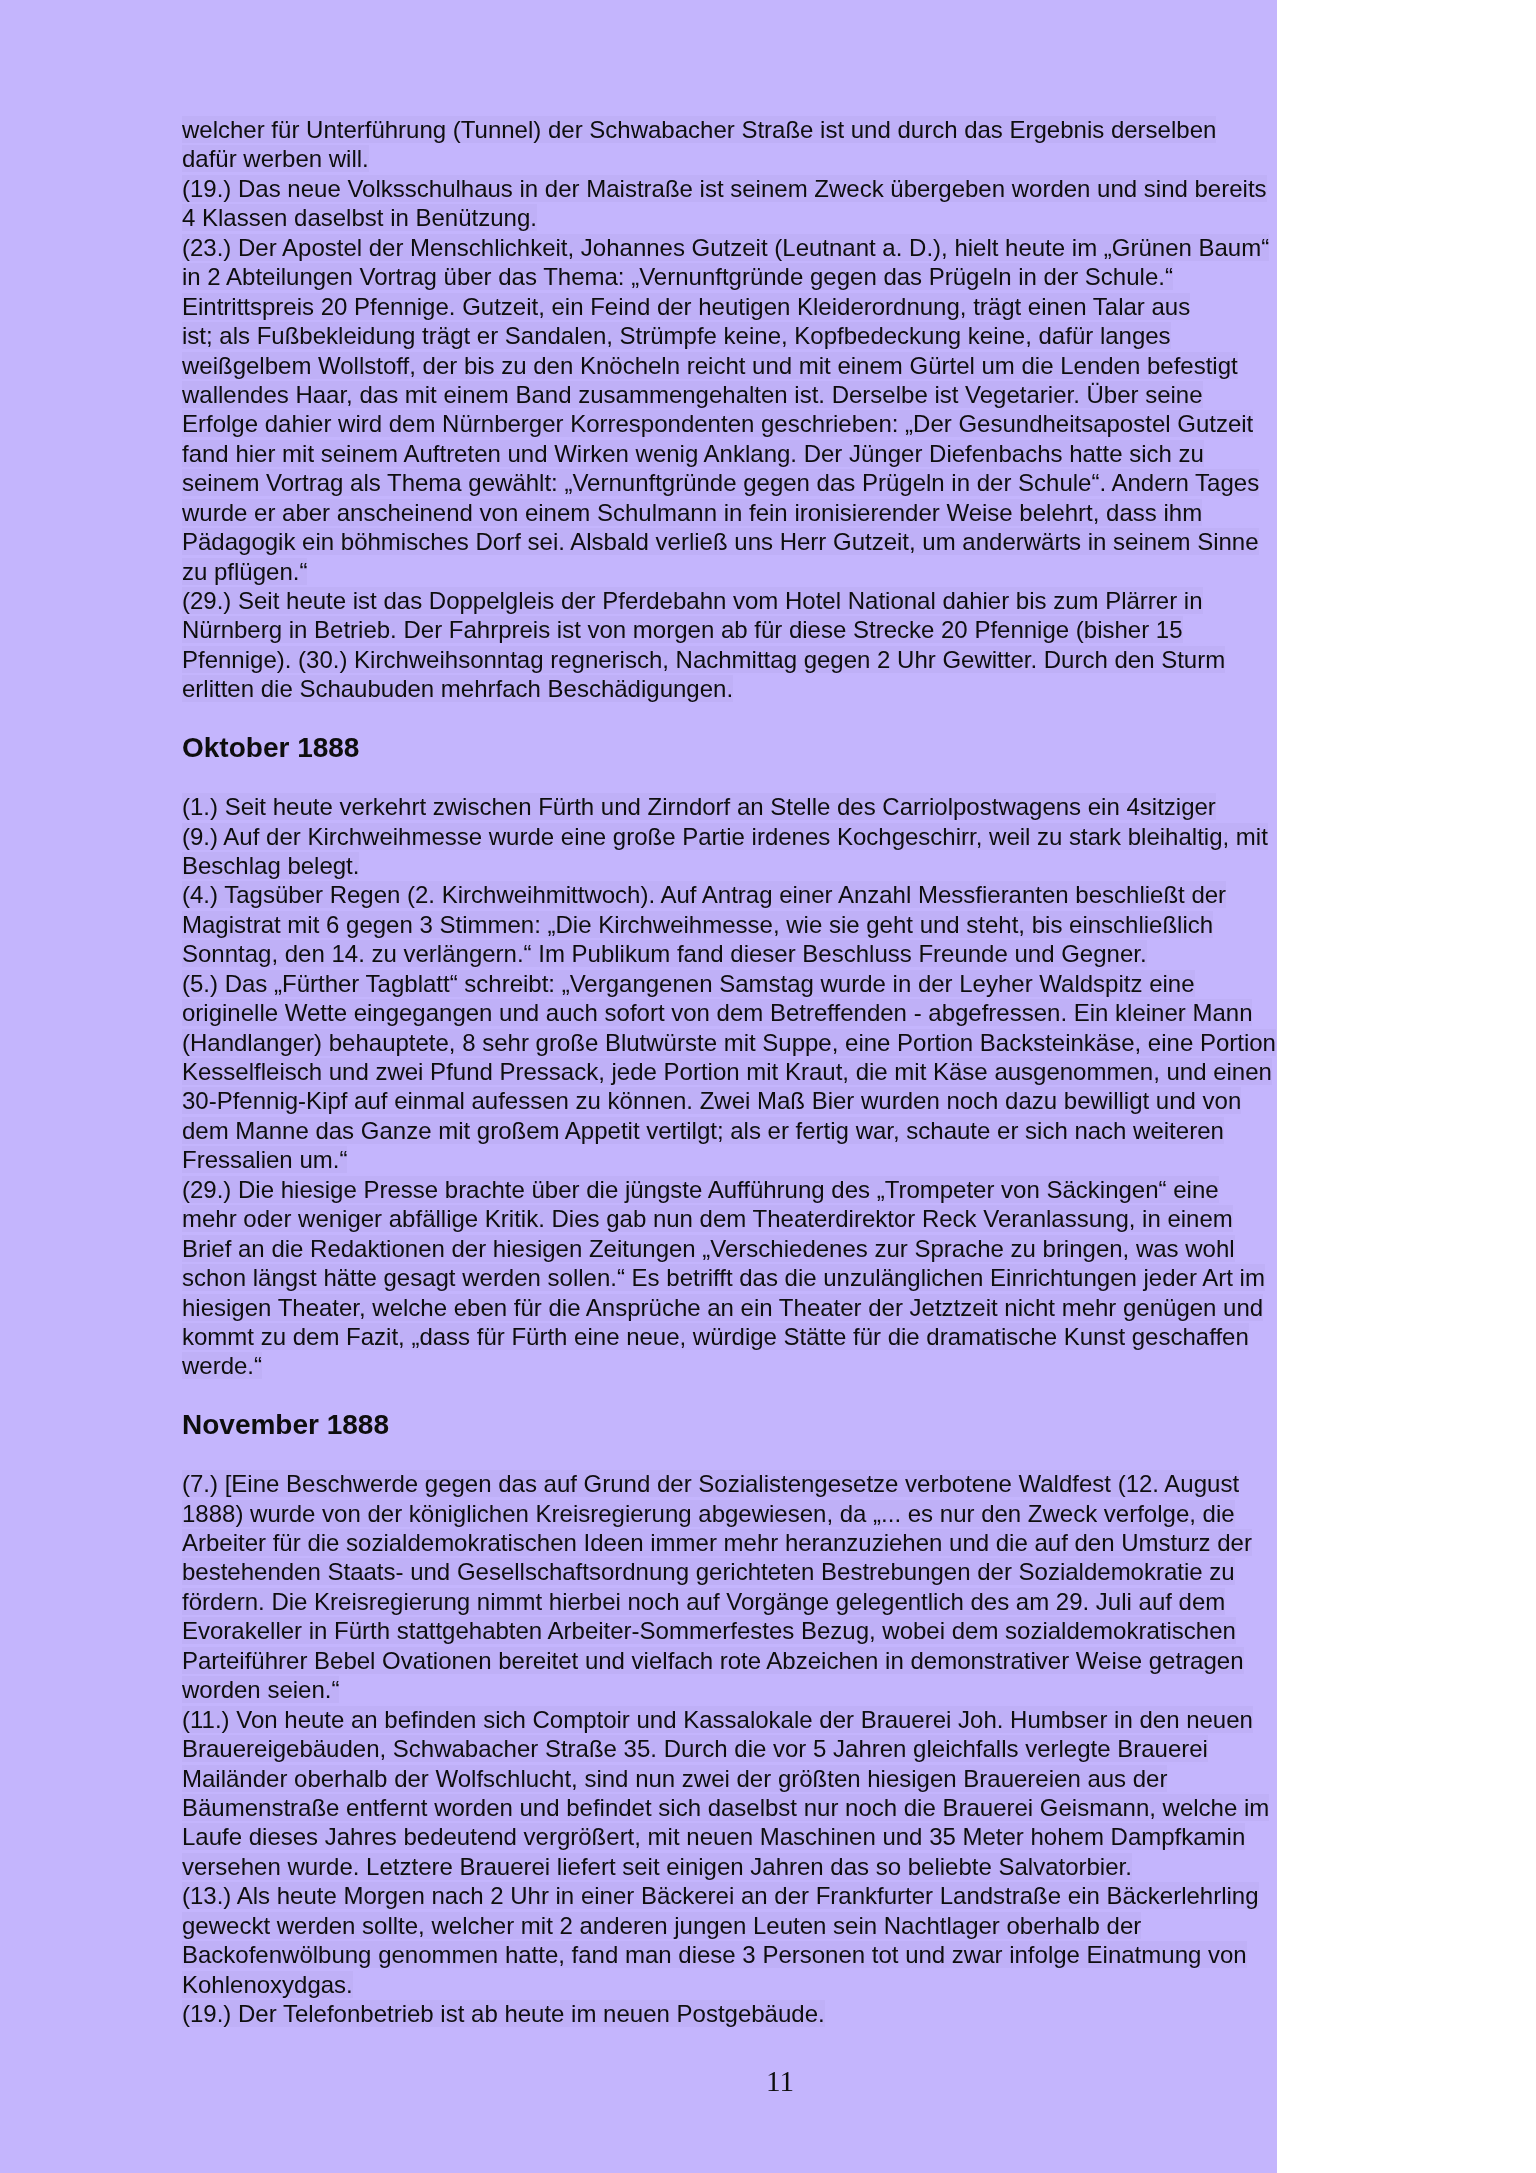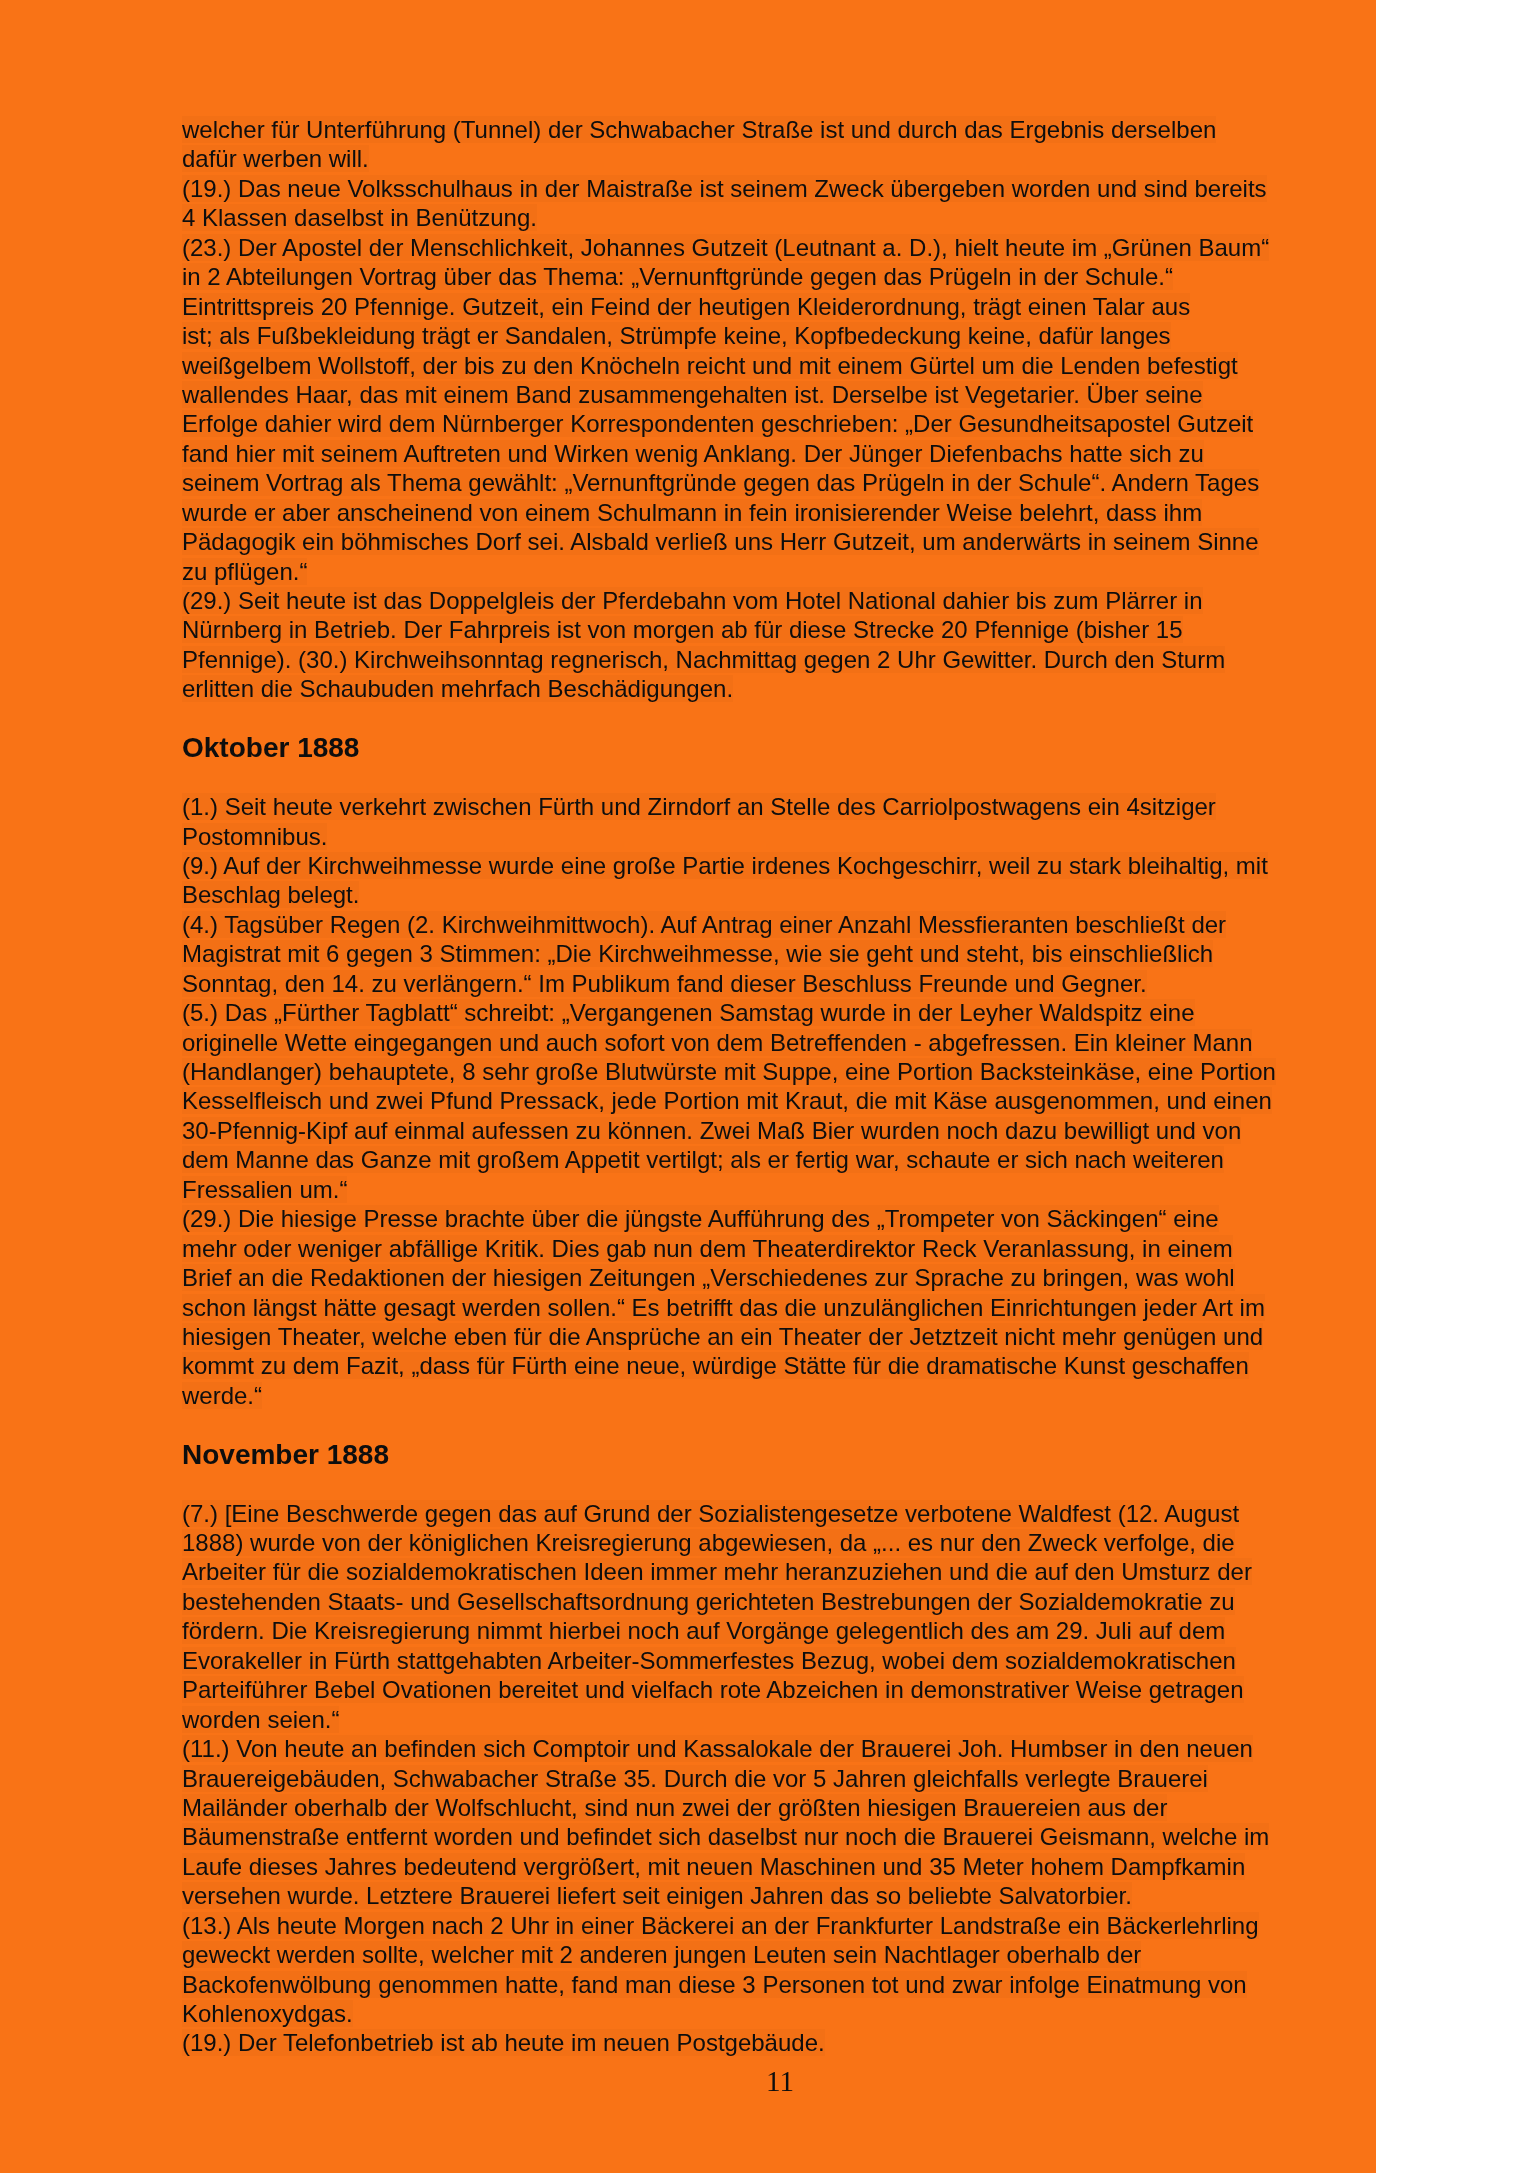--- a/index.html
+++ b/index.html
@@ -2,23 +2,23 @@
 <html lang="de"><head>
 <meta charset="utf-8">
 <style>
   html, body {
     margin: 0;
     padding: 0;
     background: #ffffff;
   }
   .page {
     position: relative;
-    width: 1376px;
+    width: 1277px;
     height: 2173px;
-    background: #f97316;
+    background: #c4b5fd;
     color: #0e0e0e;
     font-family: "Liberation Sans", "DejaVu Sans", sans-serif;
     overflow: hidden;
   }
   .text-column {
     position: absolute;
     left: 182px;
     top: 115px;
     width: 1310px;
   }
@@ -78,21 +78,20 @@
         <div class="line"><span class="line-ink">Pädagogik ein böhmisches Dorf sei. Alsbald verließ uns Herr Gutzeit, um anderwärts in seinem Sinne</span></div>
         <div class="line"><span class="line-ink">zu pflügen.“</span></div>
         <div class="line"><span class="line-ink">(29.) Seit heute ist das Doppelgleis der Pferdebahn vom Hotel National dahier bis zum Plärrer in</span></div>
         <div class="line"><span class="line-ink">Nürnberg in Betrieb. Der Fahrpreis ist von morgen ab für diese Strecke 20 Pfennige (bisher 15</span></div>
         <div class="line"><span class="line-ink">Pfennige). (30.) Kirchweihsonntag regnerisch, Nachmittag gegen 2 Uhr Gewitter. Durch den Sturm</span></div>
         <div class="line"><span class="line-ink">erlitten die Schaubuden mehrfach Beschädigungen.</span></div>
       </div>
       <div class="heading">Oktober 1888</div>
       <div class="paragraph">
         <div class="line"><span class="line-ink">(1.) Seit heute verkehrt zwischen Fürth und Zirndorf an Stelle des Carriolpostwagens ein 4sitziger</span></div>
-        <div class="line"><span class="line-ink">Postomnibus.</span></div>
         <div class="line"><span class="line-ink">(9.) Auf der Kirchweihmesse wurde eine große Partie irdenes Kochgeschirr, weil zu stark bleihaltig, mit</span></div>
         <div class="line"><span class="line-ink">Beschlag belegt.</span></div>
         <div class="line"><span class="line-ink">(4.) Tagsüber Regen (2. Kirchweihmittwoch). Auf Antrag einer Anzahl Messfieranten beschließt der</span></div>
         <div class="line"><span class="line-ink">Magistrat mit 6 gegen 3 Stimmen: „Die Kirchweihmesse, wie sie geht und steht, bis einschließlich</span></div>
         <div class="line"><span class="line-ink">Sonntag, den 14. zu verlängern.“ Im Publikum fand dieser Beschluss Freunde und Gegner.</span></div>
         <div class="line"><span class="line-ink">(5.) Das „Fürther Tagblatt“ schreibt: „Vergangenen Samstag wurde in der Leyher Waldspitz eine</span></div>
         <div class="line"><span class="line-ink">originelle Wette eingegangen und auch sofort von dem Betreffenden - abgefressen. Ein kleiner Mann</span></div>
         <div class="line"><span class="line-ink">(Handlanger) behauptete, 8 sehr große Blutwürste mit Suppe, eine Portion Backsteinkäse, eine Portion</span></div>
         <div class="line"><span class="line-ink">Kesselfleisch und zwei Pfund Pressack, jede Portion mit Kraut, die mit Käse ausgenommen, und einen</span></div>
         <div class="line"><span class="line-ink">30-Pfennig-Kipf auf einmal aufessen zu können. Zwei Maß Bier wurden noch dazu bewilligt und von</span></div>

